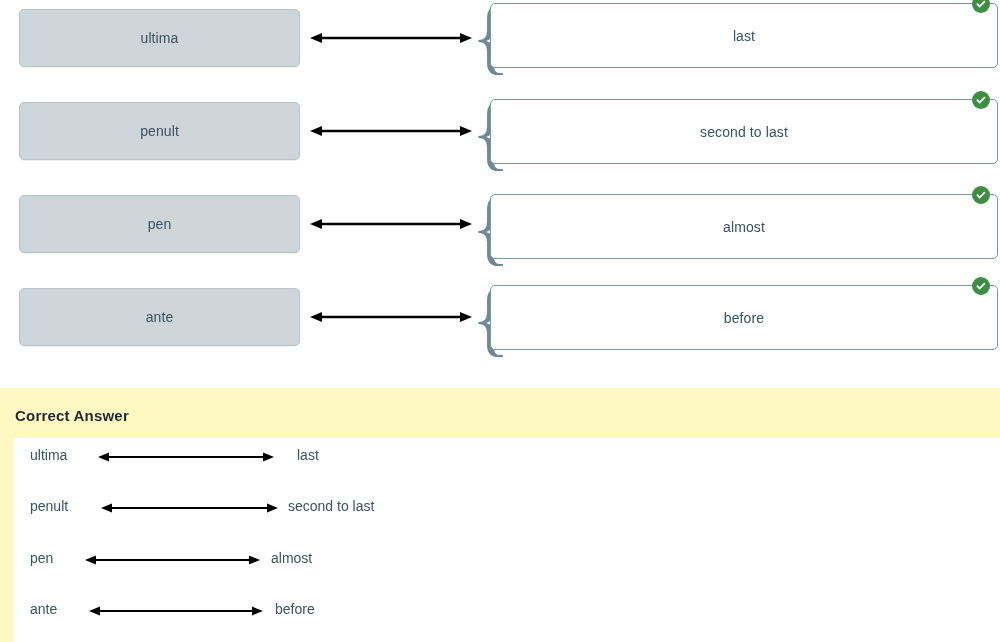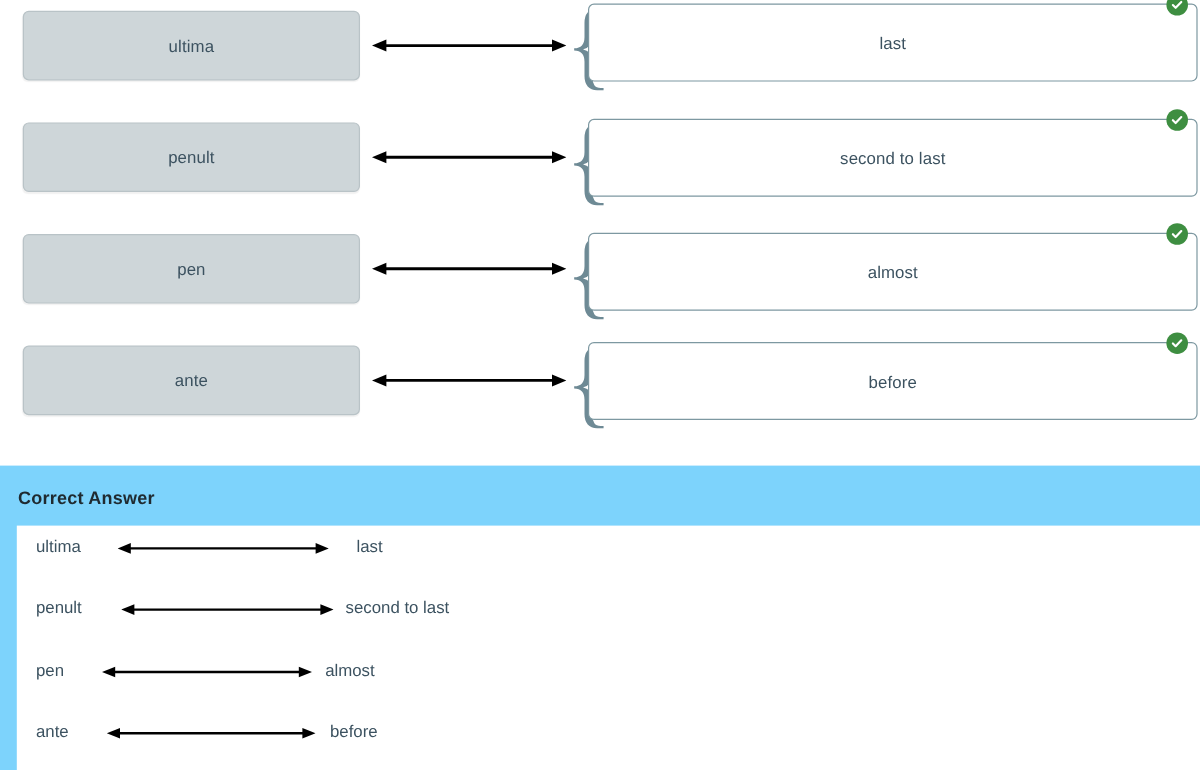--- a/index.html
+++ b/index.html
@@ -129,21 +129,21 @@
   .match-row.r3 .brace { top: 3px; }
   .match-row.r3 .check-badge { top: -2px; }
 
   
   #correct-answer-panel {
     position: absolute;
     left: 0;
     top: 388px;
     width: 1000px;
     height: 254px;
-    background: #7dd3fc;
+    background: #fef9c3;
   }
   #correct-answer-title {
     position: absolute;
     left: 15px;
     top: 19px;
     font-size: 15px;
     font-weight: bold;
     color: #1f2a30;
     letter-spacing: 0.2px;
   }

